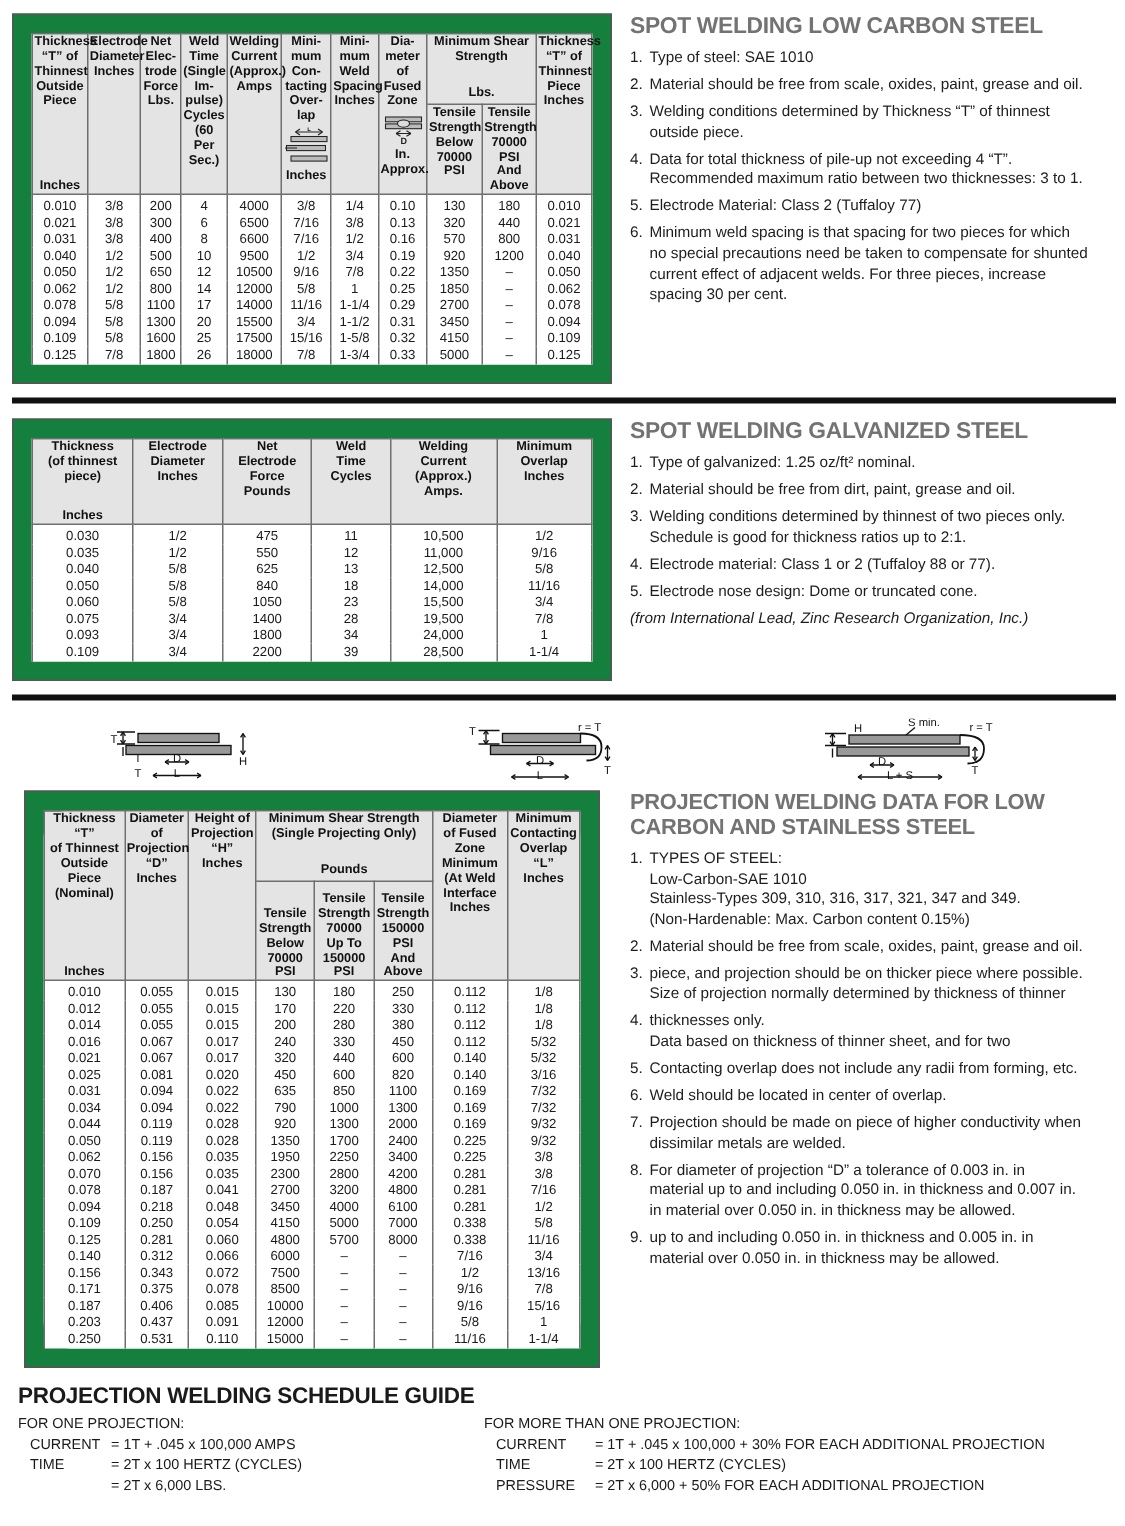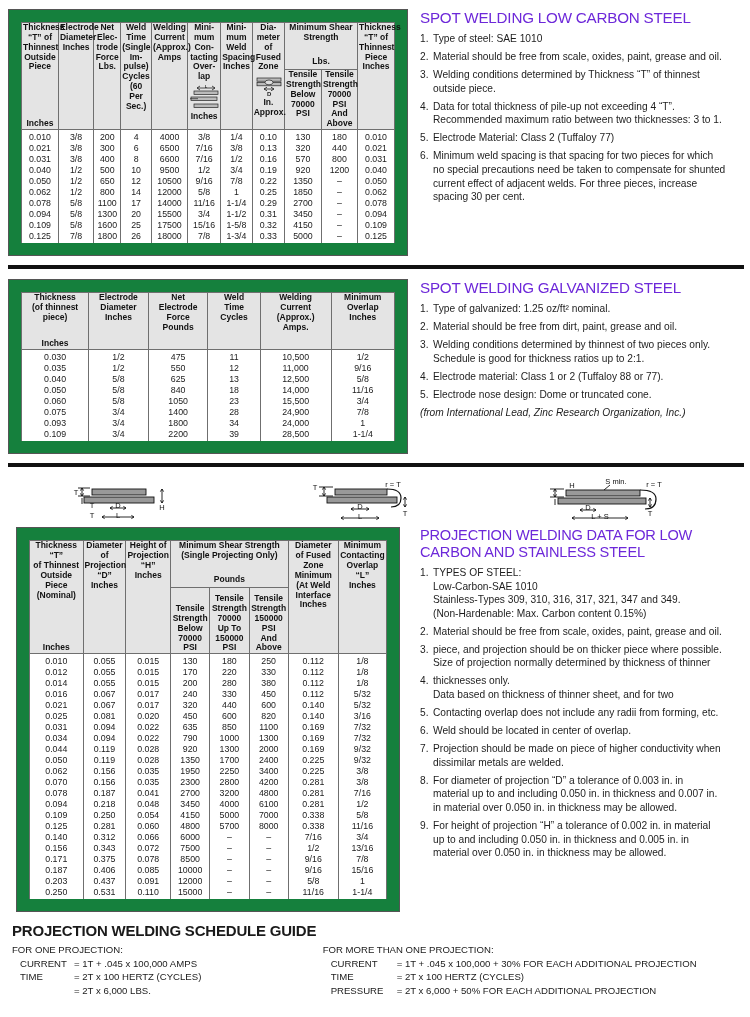--- a/index.html
+++ b/index.html
@@ -13,22 +13,22 @@
   }
   .page{position:relative;width:750px;height:1017px;box-sizing:border-box;padding:0;}
 
   
   .section{display:flex;align-items:flex-start;}
   .left-col{flex:0 0 400px;box-sizing:border-box;}
   .right-col{flex:1;box-sizing:border-box;padding-left:12px;padding-right:6px;}
 
   
   .hd{
-    font-weight:normal;font-size:15.2px;letter-spacing:-0.2px;
-    line-height:1.12;margin:0 0 6px 0;color:#6d28d9;
+    font-weight:bold;font-size:15.2px;letter-spacing:-0.2px;
+    line-height:1.12;margin:0 0 6px 0;color:#737373;
   }
   .notes{list-style:none;margin:0;padding:0;}
   .notes li{
     display:flex;font-size:10.2px;line-height:1.33;margin-bottom:4.5px;color:#1d1d1d;
   }
   .notes li .num{flex:0 0 13px;}
   .notes li .txt{flex:1;}
   .notes li .txt .ind{display:block;padding-left:0;}
   .credit{font-style:italic;font-size:10.2px;margin-top:5px;color:#1d1d1d;}
 
@@ -584,21 +584,21 @@
                 <td>1050</td>
                 <td>23</td>
                 <td>15,500</td>
                 <td>3/4</td>
               </tr>
               <tr>
                 <td>0.075</td>
                 <td>3/4</td>
                 <td>1400</td>
                 <td>28</td>
-                <td>24,900</td>
+                <td>19,500</td>
                 <td>7/8</td>
               </tr>
               <tr>
                 <td>0.093</td>
                 <td>3/4</td>
                 <td>1800</td>
                 <td>34</td>
                 <td>24,000</td>
                 <td>1</td>
               </tr>
@@ -1131,21 +1131,20 @@
             <span class="num">8.</span>
             <span class="txt">
               <span class="ind">For diameter of projection “D” a tolerance of 0.003 in. in</span>
               <span class="ind">material up to and including 0.050 in. in thickness and 0.007 in.</span>
               <span class="ind">in material over 0.050 in. in thickness may be allowed.</span>
             </span>
           </li>
           <li>
             <span class="num">9.</span>
             <span class="txt">
-              <span class="ind">For height of projection “H” a tolerance of 0.002 in. in material</span>
               <span class="ind">up to and including 0.050 in. in thickness and 0.005 in. in</span>
               <span class="ind">material over 0.050 in. in thickness may be allowed.</span>
             </span>
           </li>
         </ol>
     </div>
   </div>
 
   <div style="padding:10px 8px 0 12px;">
     <h2 class="guide-hd">PROJECTION WELDING SCHEDULE GUIDE</h2>

